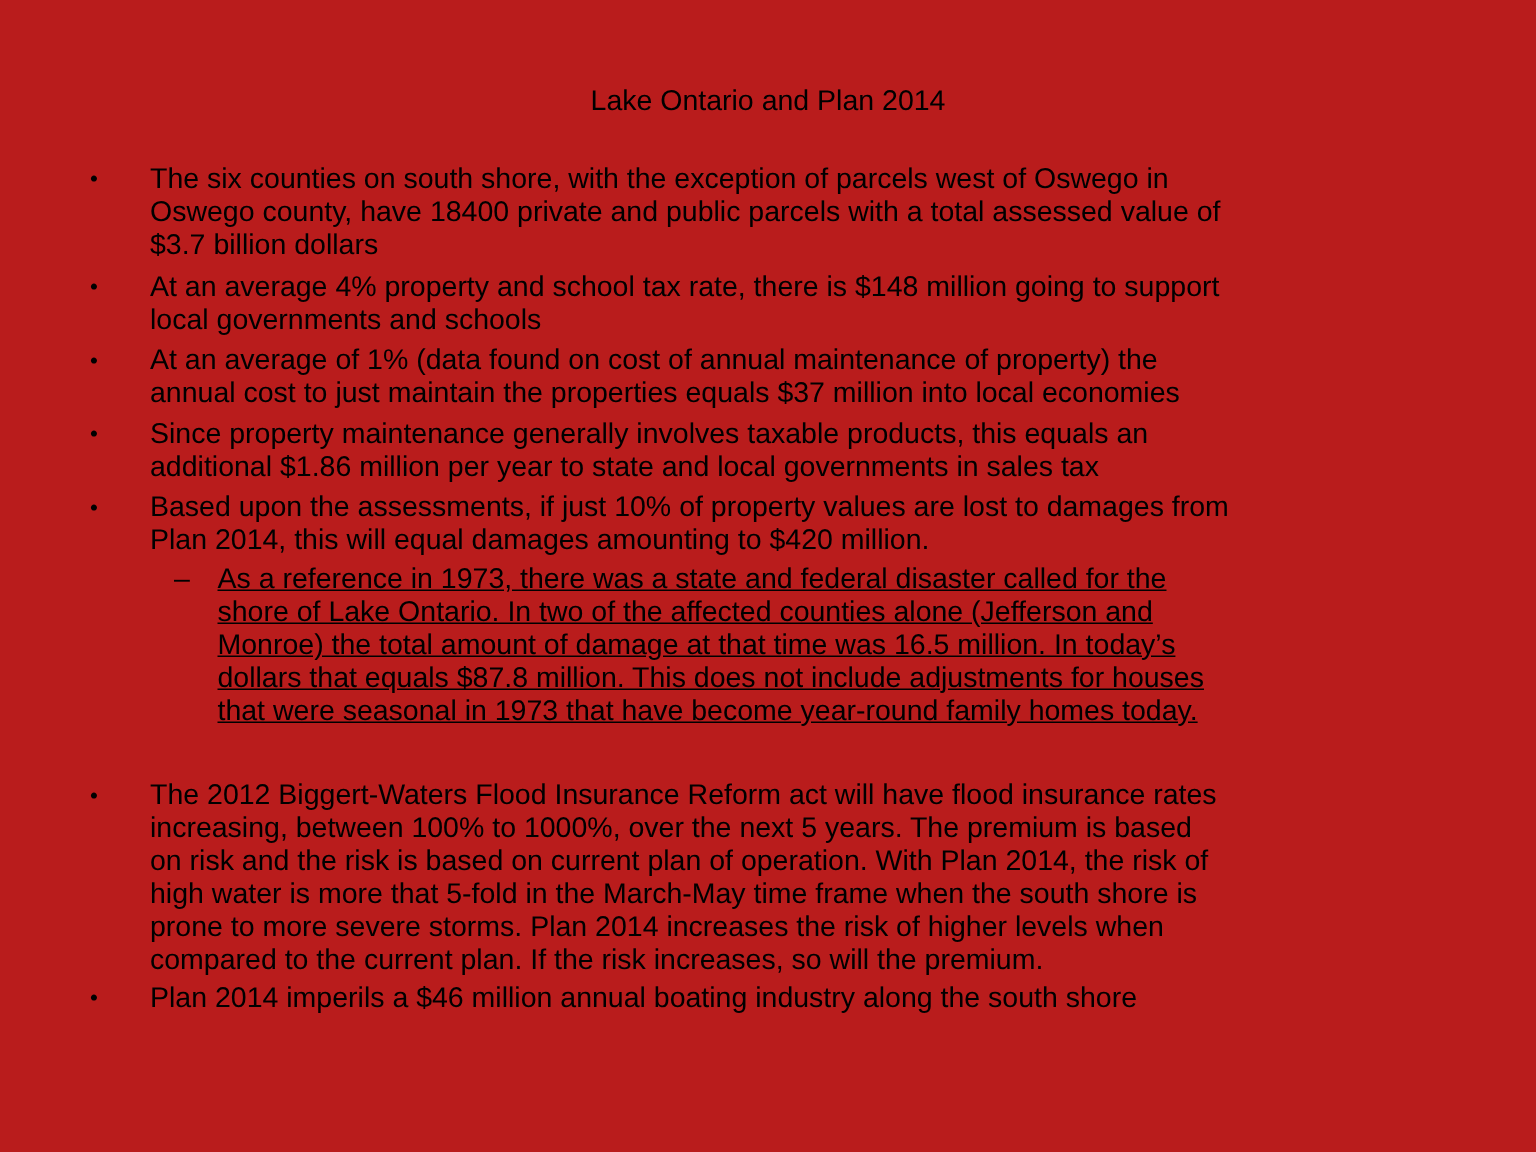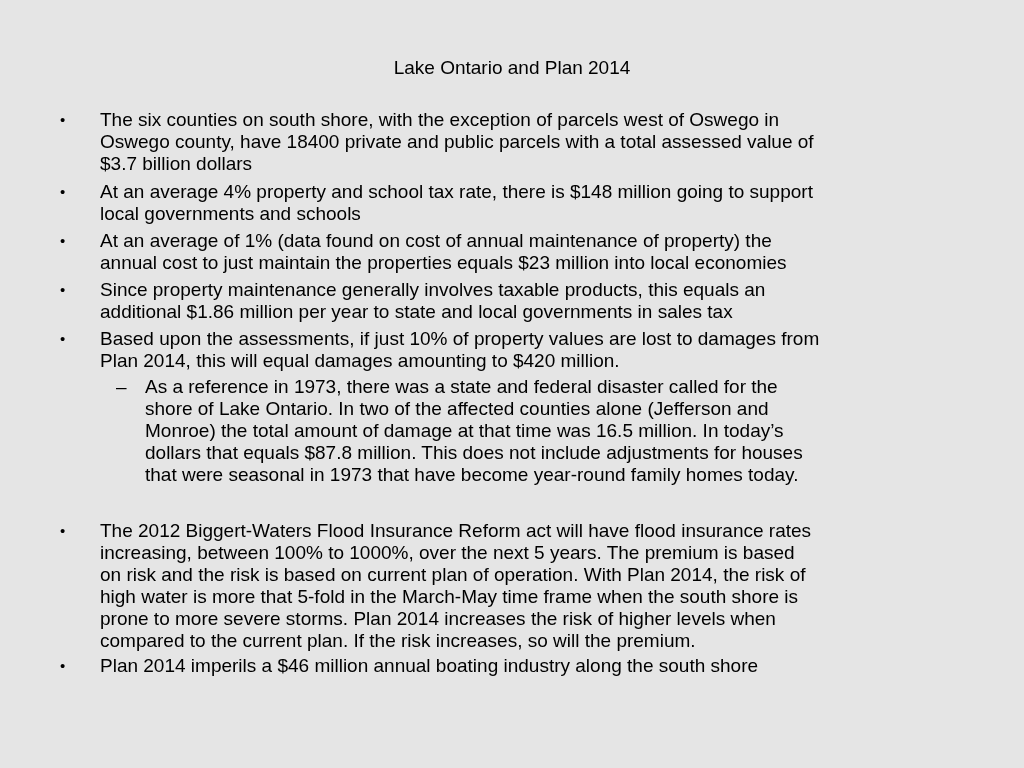--- a/index.html
+++ b/index.html
@@ -1,30 +1,30 @@
 <!DOCTYPE html>
 <html><head>
 <meta charset="utf-8">
 <style>
   html, body { margin: 0; padding: 0; background: #ffffff; }
   body { width: 1024px; height: 768px; position: relative; overflow: hidden;
          font-family: "Liberation Sans", sans-serif; color: #000; }
-  .slide { position: absolute; left: 0; top: 0; width: 1024px; height: 768px; background: #e5e5e5; }
+  .slide { position: absolute; left: 0; top: 0; width: 1024px; height: 768px; background: #b91c1c; }
   .title { position: absolute; top: 56px; left: 0; width: 1024px; text-align: center;
            font-size: 19px; line-height: 24px; }
   .bullet-list { position: absolute; left: 0; top: 0; width: 1024px; }
   .item { position: absolute; font-size: 19px; line-height: 22px; }
   .item .marker { position: absolute; top: 0; }
   .item .text { position: absolute; top: 0; white-space: pre-line; }
   .lvl1 { left: 60px; width: 920px; }
   .lvl1 .marker { left: 0px; font-size: 15px; }
   .lvl1 .text { left: 40px; width: 880px; }
   .lvl2 { left: 116px; width: 860px; }
   .lvl2 .marker { left: 0px; }
-  .lvl2 .text { left: 29px; width: 830px; }
+  .lvl2 .text { left: 29px; width: 830px; text-decoration: underline; }
 </style>
 </head>
 <body>
 
 <div class="slide">
   <div class="title">Lake Ontario and Plan 2014</div>
 
   <div class="bullet-list">
     <div class="item lvl1" style="top:109px">
       <span class="marker">•</span>
@@ -33,21 +33,21 @@
 $3.7 billion dollars</span>
     </div>
     <div class="item lvl1" style="top:181px">
       <span class="marker">•</span>
       <span class="text">At an average 4% property and school tax rate, there is $148 million going to support
 local governments and schools</span>
     </div>
     <div class="item lvl1" style="top:230px">
       <span class="marker">•</span>
       <span class="text">At an average of 1% (data found on cost of annual maintenance of property) the
-annual cost to just maintain the properties equals $23 million into local economies</span>
+annual cost to just maintain the properties equals $37 million into local economies</span>
     </div>
     <div class="item lvl1" style="top:279px">
       <span class="marker">•</span>
       <span class="text">Since property maintenance generally involves taxable products, this equals an
 additional $1.86 million per year to state and local governments in sales tax</span>
     </div>
     <div class="item lvl1" style="top:328px">
       <span class="marker">•</span>
       <span class="text">Based upon the assessments, if just 10% of property values are lost to damages from
 Plan 2014, this will equal damages amounting to $420 million.</span>

